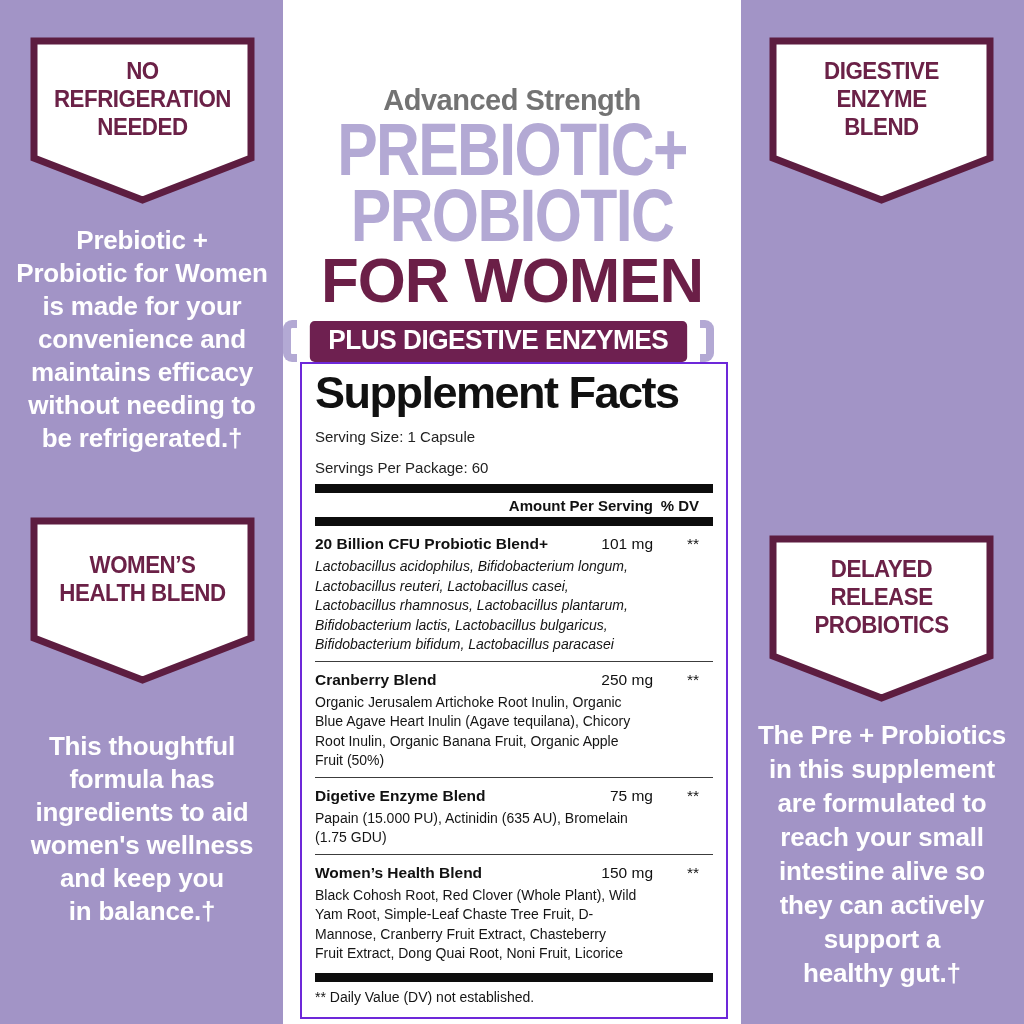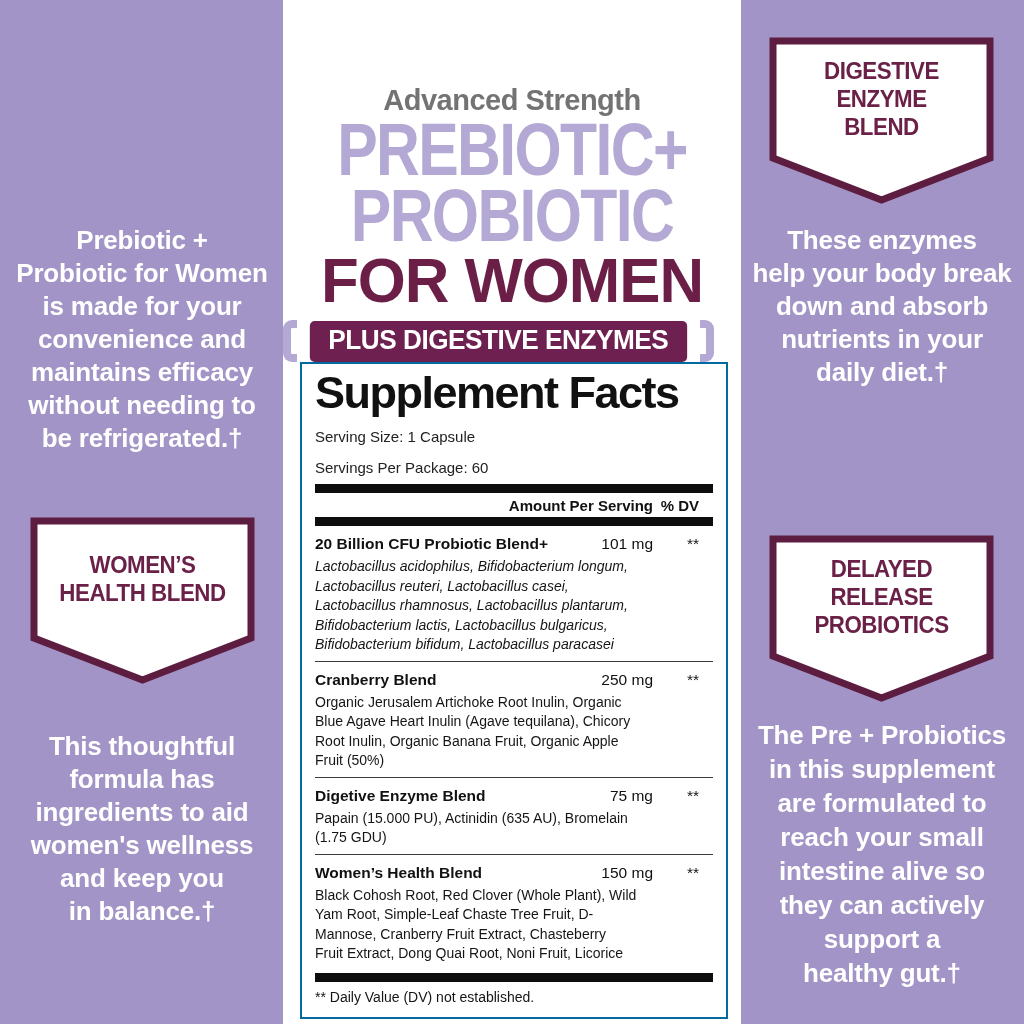--- a/index.html
+++ b/index.html
@@ -13,21 +13,21 @@
   .kicker { margin-top:84px; font-size:29px; font-weight:bold; color:#737373; letter-spacing:-0.5px; }
   .title-lav { font-size:74px; font-weight:bold; color:#b3a9d4; line-height:66px; letter-spacing:-2px; transform:scaleX(0.82); white-space:nowrap; }
   .title-maroon { font-size:63px; font-weight:bold; color:#6b1f47; line-height:58px; letter-spacing:-1px; margin-top:2px; transform:scaleX(0.98); white-space:nowrap; }
   .banner-row { display:flex; align-items:center; justify-content:flex-start; margin-top:11px; gap:7px; }
   .bracket { width:14px; height:42px; border:8px solid #b3a9d4; }
   .bracket.left  { border-right:none; border-radius:9px 0 0 9px; }
   .bracket.right { border-left:none;  border-radius:0 9px 9px 0; }
   .banner-pill { background:#6e2050; color:#ffffff; font-weight:bold; font-size:27px; line-height:27px; padding:6px 19px 8px; border-radius:5px; letter-spacing:-0.5px; white-space:nowrap; transform:scaleX(0.97); }
 
   
-  .facts { position:absolute; left:300px; top:362px; width:428px; background:#ffffff; border:2px solid #0369a1; padding:6px 13px 10px; text-align:left; color:#111; }
+  .facts { position:absolute; left:300px; top:362px; width:428px; background:#ffffff; border:2px solid #6d28d9; padding:6px 13px 10px; text-align:left; color:#111; }
   .facts-title { font-size:45px; font-weight:bold; letter-spacing:-1.5px; line-height:46px; white-space:nowrap; }
   .serving-line { font-size:15px; line-height:20px; margin-top:11px; color:#222; }
   .bar { height:9px; background:#0d0d0d; margin-top:6px; }
   .cols-header { display:flex; justify-content:flex-end; align-items:center; font-size:15px; font-weight:bold; padding:4px 0 3px; }
   .cols-header .hdv { width:60px; text-align:right; padding-right:14px; }
   .bar2 { height:9px; background:#0d0d0d; }
   .frow { padding:7px 0 6px; }
   .frow-head { display:flex; font-size:15.5px; line-height:21px; }
   .fname { flex:1; font-weight:bold; }
   .famt { width:78px; text-align:right; }
@@ -118,20 +118,28 @@
         <span class="famt">150 mg</span>
         <span class="fdv">**</span>
       </div>
       <div class="fdesc">Black Cohosh Root, Red Clover (Whole Plant), Wild Yam Root, Simple-Leaf Chaste Tree Fruit, D-Mannose, Cranberry Fruit Extract, Chasteberry Fruit Extract, Dong Quai Root, Noni Fruit, Licorice</div>
     </div>
 
     <div class="foot-bar"></div>
     <div class="footnote">** Daily Value (DV) not established.</div>
   </div>
 
+  <div class="badge pos-lt">
+    <svg width="225" height="168" viewBox="0 0 225 168">
+      <polygon points="4,4 221,4 221,121 112.5,163 4,121" fill="#ffffff" stroke="#5d1d40" stroke-width="7"></polygon>
+    </svg>
+    <div class="badge-title">NO
+REFRIGERATION
+NEEDED</div>
+  </div>
   <div class="badge pos-lb">
     <svg width="225" height="168" viewBox="0 0 225 168">
       <polygon points="4,4 221,4 221,121 112.5,163 4,121" fill="#ffffff" stroke="#5d1d40" stroke-width="7"></polygon>
     </svg>
     <div class="badge-title">WOMEN’S
 HEALTH BLEND</div>
   </div>
   <div class="badge pos-rt">
     <svg width="225" height="168" viewBox="0 0 225 168">
       <polygon points="4,4 221,4 221,121 112.5,163 4,121" fill="#ffffff" stroke="#5d1d40" stroke-width="7"></polygon>
@@ -155,25 +163,20 @@
 convenience and
 maintains efficacy
 without needing to
 be refrigerated.†</div>
   <div class="sidepara p-lb">This thoughtful
 formula has
 ingredients to aid
 women's wellness
 and keep you
 in balance.†</div>
-  <div class="sidepara p-rt">These enzymes
-help your body break
-down and absorb
-nutrients in your
-daily diet.†</div>
   <div class="sidepara p-rb">The Pre + Probiotics
 in this supplement
 are formulated to
 reach your small
 intestine alive so
 they can actively
 support a
 healthy gut.†</div>
 
 </div>

